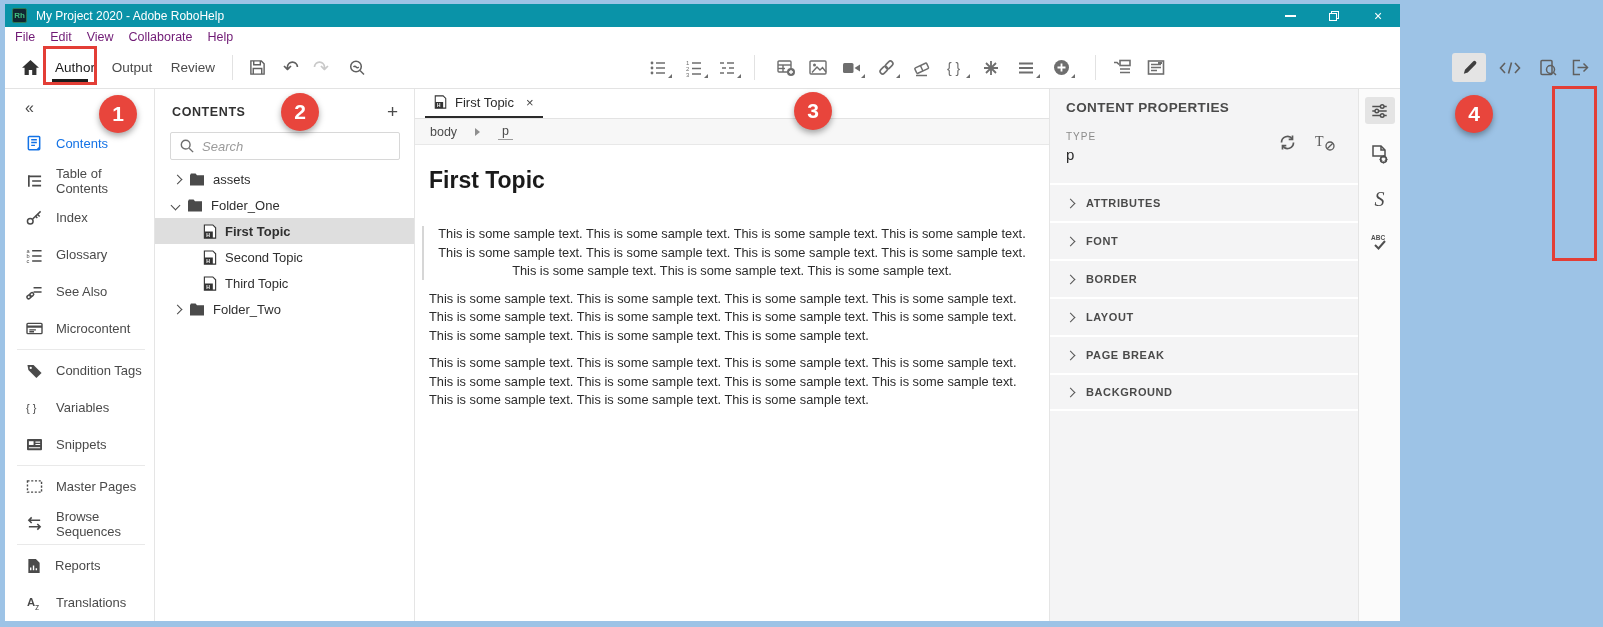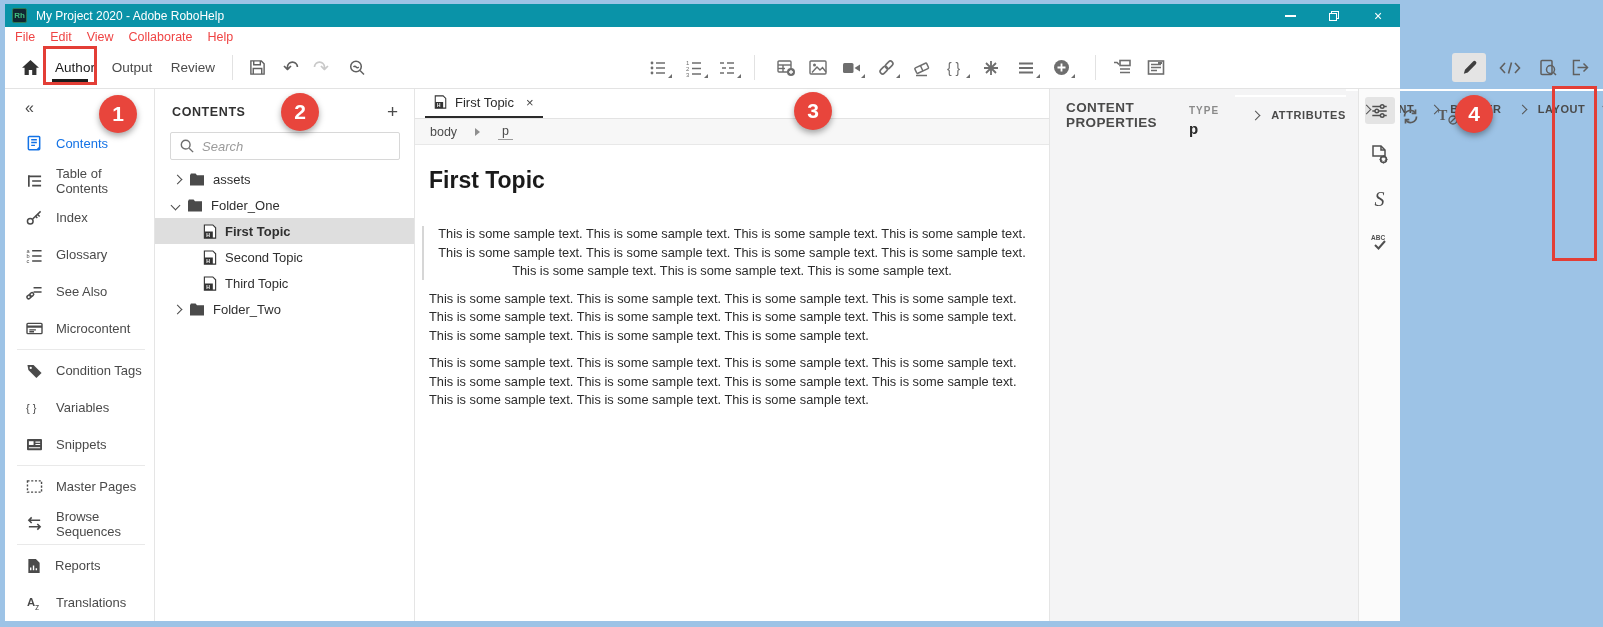--- a/index.html
+++ b/index.html
@@ -14,21 +14,21 @@
   .wtitle { color:#fff; font-size:12px; margin-left:9px; }
   .wcontrols { margin-left:auto; display:flex; height:100%; }
   .wc { width:44px; height:100%; display:flex; align-items:center; justify-content:center; color:#fff; font-size:14px; }
   .min-bar { width:11px; height:2px; background:#fff; }
   .restore { position:relative; width:10px; height:10px; }
   .restore .r1 { position:absolute; right:0; top:0; width:8px; height:8px; border:1.3px solid #fff; }
   .restore .r2 { position:absolute; left:0; bottom:0; width:8px; height:8px; border:1.3px solid #fff; background:#0A93A8; }
 
   
   .menubar { height:19px; background:#fff; display:flex; align-items:center; padding-left:10px; gap:15px; flex:0 0 auto; }
-  .menu-item { font-size:12.5px; color:#ef4444; }
+  .menu-item { font-size:12.5px; color:#701a75; }
 
   
   .toolbar { height:43px; background:#fff; border-bottom:1px solid #E3E3E3; position:relative; flex:0 0 auto; }
   .tbi { position:absolute; top:7px; width:30px; height:29px; display:flex; align-items:center; justify-content:center; color:#6E6E6E; }
   .tbi svg { display:block; }
   .tb-div { position:absolute; top:9px; width:1px; height:25px; background:#E2E2E2; }
   .wtab { position:absolute; top:0; height:42px; display:flex; align-items:center; justify-content:center; font-size:13.5px; color:#4b4b4b; }
   .wtab.active { color:#1a1a1a; }
   .pill { background:#E4E4E4; border-radius:3px; }
   .dd::after { content:""; position:absolute; right:1px; bottom:4px; width:0; height:0; border-left:4px solid transparent; border-bottom:4px solid #6E6E6E; }
@@ -69,23 +69,23 @@
   .breadcrumb { height:26px; background:#F7F7F7; border-bottom:1px solid #E8E8E8; display:flex; align-items:center; padding-left:15px; gap:18px; font-size:12.5px; color:#4b4b4b; flex:0 0 auto; }
   .bc-arrow { width:0; height:0; border-left:5px solid #8f8f8f; border-top:4px solid transparent; border-bottom:4px solid transparent; }
   .bc-current { border-bottom:1px solid #9a9a9a; padding:0 4px 1px; }
   .canvas { flex:1; padding:20px 14px 0 10px; overflow:hidden; }
   .canvas h1 { font-size:23px; font-weight:bold; color:#1a1a1a; margin:2px 0 31px 4px; }
   .canvas p { font-size:12.8px; color:#2b2b2b; line-height:1.45; margin:0 0 9px 4px; }
   .canvas p.current { text-align:center; position:relative; }
   .canvas p.current::before { content:""; position:absolute; left:-7px; top:1px; bottom:1px; width:2px; background:#D6D6D6; }
 
   
-  .props { width:308px; background:#F4F4F5; flex:0 0 auto; display:flex; }
+  .props { width:308px; background:#F4F4F5; flex:0 0 auto; display:flex; flex-direction:column; }
   .pp-title { padding:11px 16px 0; font-size:13.5px; font-weight:600; letter-spacing:.4px; color:#4A4A4A; }
-  .pp-type { position:relative; padding:16px 16px 14px;font-weight:bold; }
+  .pp-type { position:relative; padding:16px 16px 14px; }
   .pp-type-label { font-size:10px; letter-spacing:1px; color:#8a8a8a; }
   .pp-type-value { font-size:15px; color:#2b2b2b; margin-top:4px; }
   .pp-ticon { position:absolute; top:14px; width:26px; height:26px; display:flex; align-items:center; justify-content:center; color:#5a5a5a; }
   .pp-sec { height:38px; border-top:2px solid #FFFFFF; display:flex; align-items:center; gap:12px; padding-left:17px; }
   .pp-sec:last-of-type { border-bottom:2px solid #fff; }
   .pp-sec .chev { border-color:#555; }
   .pp-sec-label { font-size:11px; font-weight:bold; letter-spacing:.6px; color:#4A4A4A; }
 
   
   .strip { width:42px; background:#FBFBFB; border-left:1px solid #E5E5E5; flex:0 0 auto; display:flex; flex-direction:column; align-items:center; padding-top:8px; gap:17px; }

